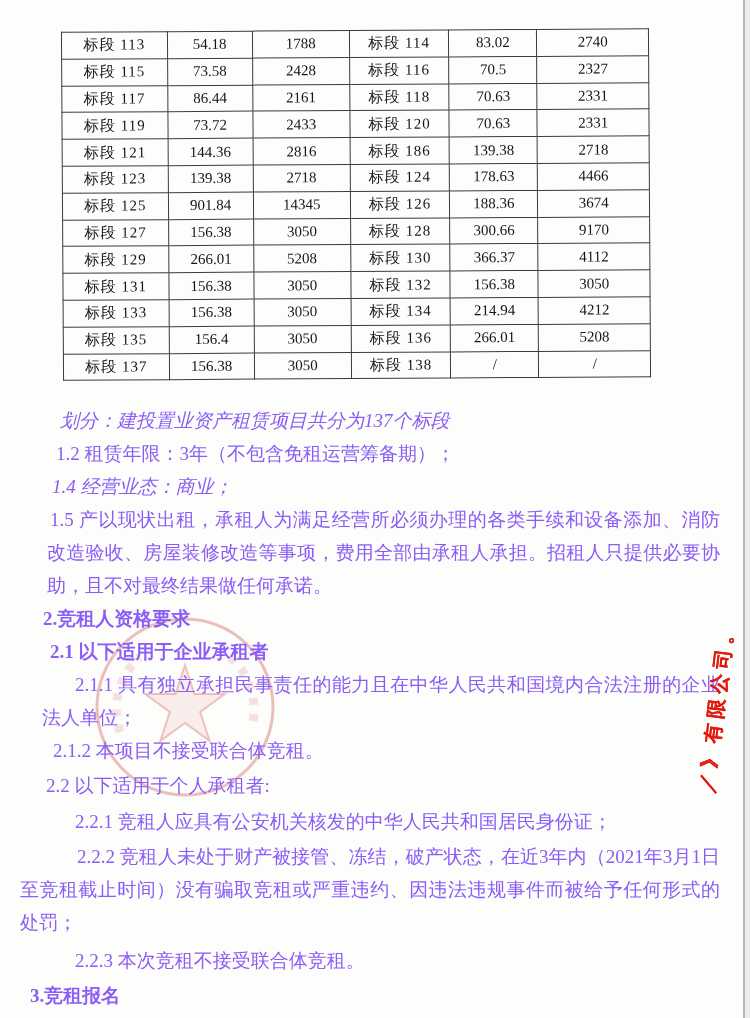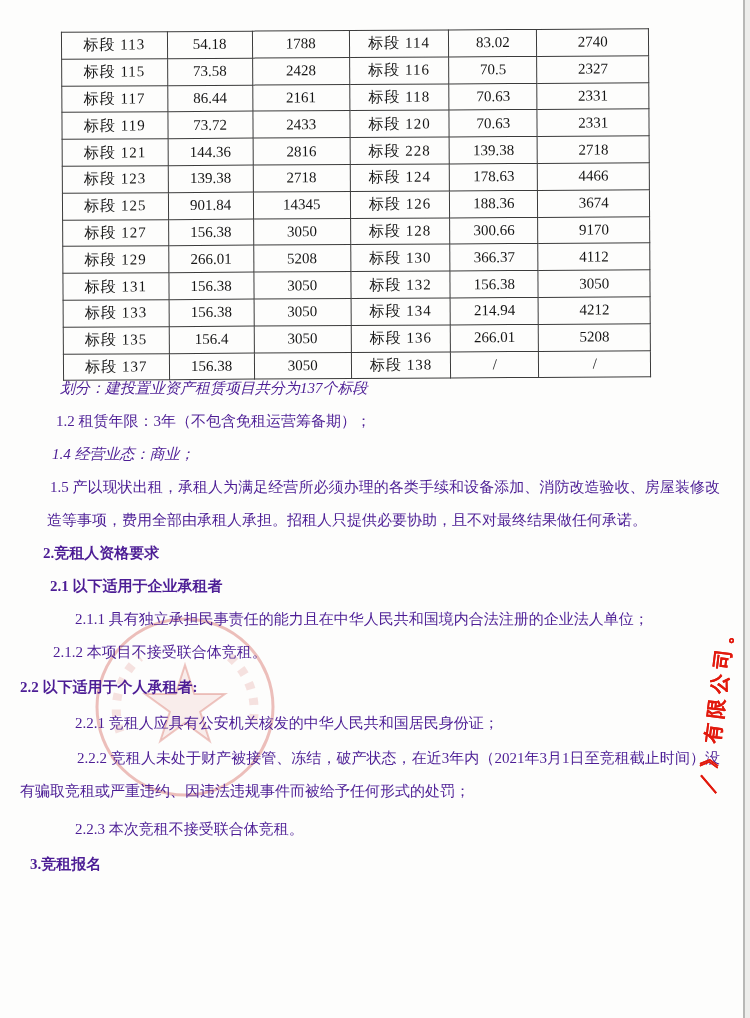--- a/index.html
+++ b/index.html
@@ -28,35 +28,35 @@
   table.price td{
     border:1.5px solid #3c3c3c;
     height:25.8px;
     text-align:center;
     padding:0 2px;
     white-space:nowrap;
   }
   table.price td.lot{letter-spacing:1px;}
   
   .content{
-    position:absolute;left:20px;top:372px;width:700px;
-    font-size:15px;line-height:33px;color:#4c1d95;
+    position:absolute;left:20px;top:404px;width:700px;
+    font-size:19px;line-height:33px;color:#8b5cf6;
     text-align:justify;
   }
   .content p{margin:0;}
   p.division{margin-left:40px;font-style:italic;}
   p.i12{margin-left:36px;}
   p.i13{margin-left:34px;}
   p.i14{margin-left:32px;font-style:italic;}
   p.i15{margin-left:27px;text-indent:3px;}
   p.s2{margin-left:23px;font-weight:bold;}
   p.i21{margin-left:30px;font-weight:bold;}
   p.i211{margin-left:22px;text-indent:33px;}
   p.i212{margin-left:33px;}
-  p.i22{font-weight:bold;margin-top:2px;}
+  p.i22{margin-left:26px;font-weight:normal;margin-top:2px;}
   p.i221{margin-left:55px;margin-top:3px;}
   p.i222{margin-left:0;text-indent:57px;margin-top:2px;}
   p.i223{margin-left:55px;margin-top:5px;}
   p.s3{margin-left:10px;font-weight:bold;margin-top:2px;}
   
   .round-seal{
     position:absolute;left:90px;top:612px;width:190px;height:190px;
     pointer-events:none;z-index:0;opacity:.9;
   }
   .content,.tbl-wrap{z-index:2;position:absolute;}
@@ -121,21 +121,21 @@
             <td>73.72</td>
             <td>2433</td>
             <td class="lot">标段 120</td>
             <td>70.63</td>
             <td>2331</td>
           </tr>
           <tr>
             <td class="lot">标段 121</td>
             <td>144.36</td>
             <td>2816</td>
-            <td class="lot">标段 228</td>
+            <td class="lot">标段 186</td>
             <td>139.38</td>
             <td>2718</td>
           </tr>
           <tr>
             <td class="lot">标段 123</td>
             <td>139.38</td>
             <td>2718</td>
             <td class="lot">标段 124</td>
             <td>178.63</td>
             <td>4466</td>

